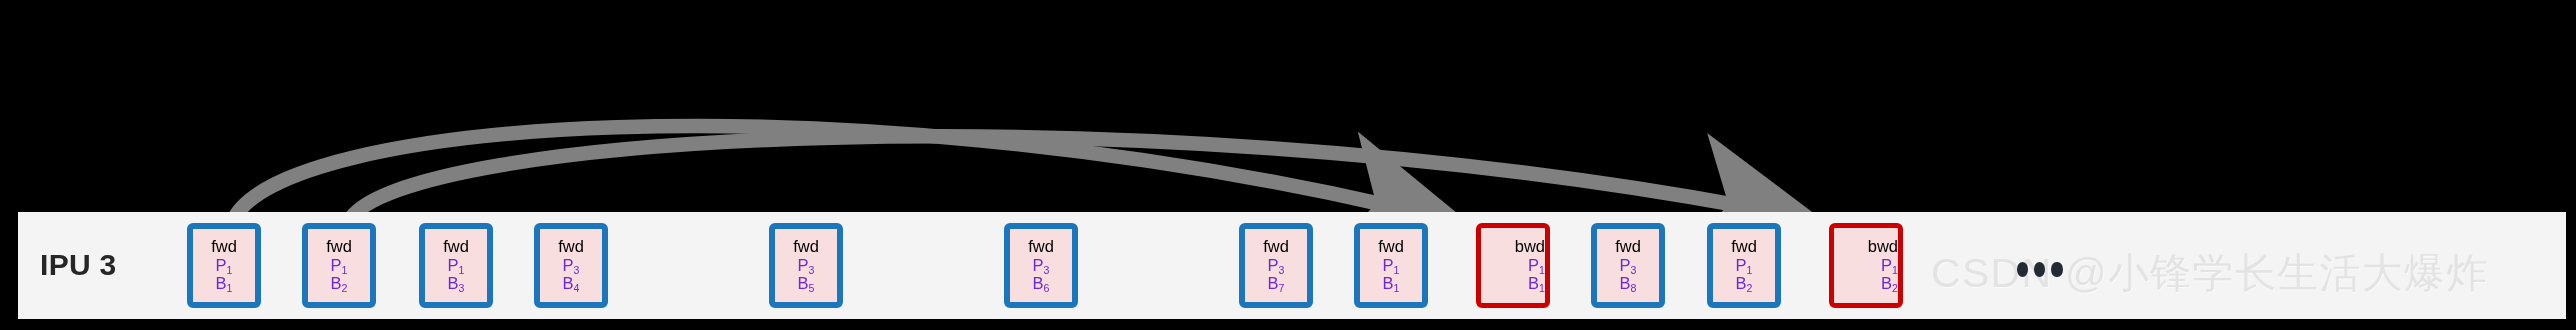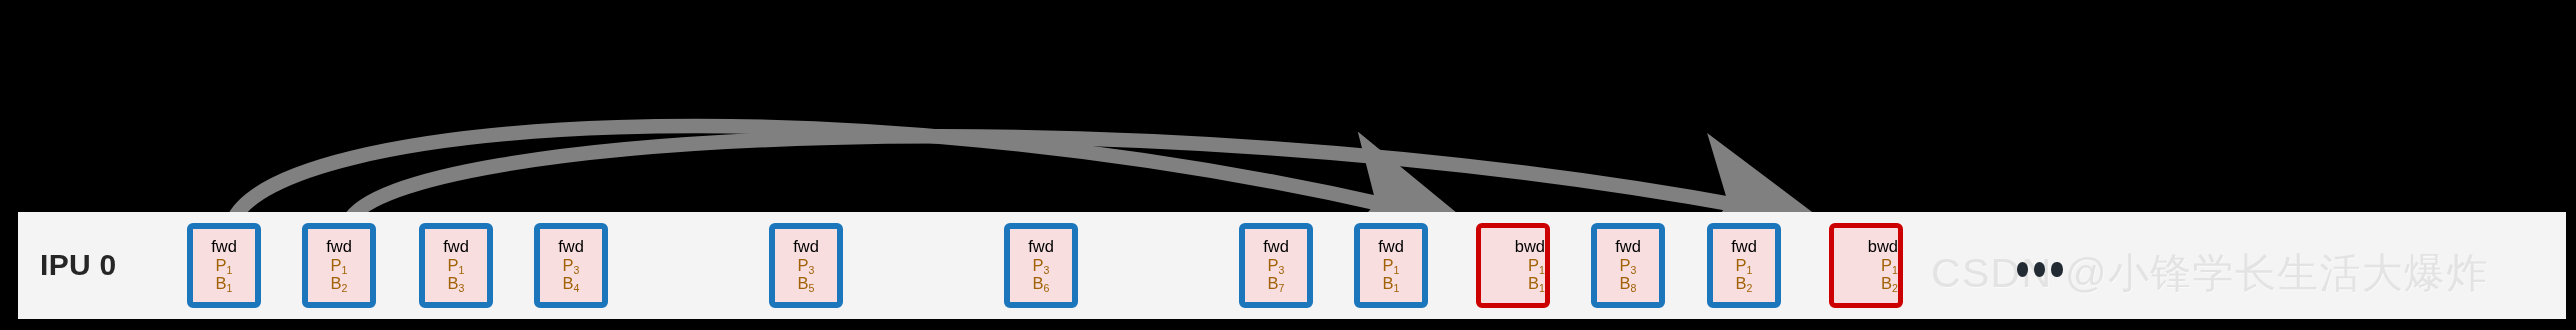--- a/index.html
+++ b/index.html
@@ -16,21 +16,21 @@
              color:#262626;font-size:30px;font-weight:bold;letter-spacing:0.3px;}
 
   
   .box{position:absolute;top:223px;width:74px;height:85px;
        border-radius:6px;box-sizing:border-box;
        display:flex;flex-direction:column;align-items:center;justify-content:center;
        background:#F8DEDE;}
   .box.fwd{border:6px solid #1B76BC;}
   .box.bwd{border:5.3px solid #CC0000;align-items:flex-end;}
   .box .op{font-size:16.5px;color:#000;line-height:1.05;}
-  .box .pb{font-size:16.5px;color:#a16207;line-height:1.12;}
+  .box .pb{font-size:16.5px;color:#6d28d9;line-height:1.12;}
   .box .pb sub{font-size:10.6px;vertical-align:baseline;position:relative;top:3.3px;}
 
   
   #watermark{position:absolute;left:1931px;top:246px;
              font-size:41px;color:#E3E3E3;white-space:nowrap;
              text-shadow:0.7px 0.7px 0 #FAFAFA;letter-spacing:1.3px;pointer-events:none;}
 
   
   #ellipsis{position:absolute;left:2017px;top:262px;display:flex;gap:6px;}
   #ellipsis span{display:block;width:11.2px;height:14.5px;border-radius:50%;background:#222B33;}
@@ -57,21 +57,21 @@
 
     <path d="M 528 334 C 600 200 1700 140 2637 312" fill="none" stroke="#808080" stroke-width="22" marker-end="url(#gray-head)"></path>
 
     <line x1="2164" y1="403" x2="2224" y2="403" stroke="#2E75B6" stroke-width="4" marker-end="url(#blue-head)"></line>
 
     <line x1="2697" y1="403" x2="2757" y2="403" stroke="#2E75B6" stroke-width="4" marker-end="url(#blue-head)"></line>
   </svg>
 
   <div id="lane"></div>
 
-  <div id="ipu-label">IPU 0</div>
+  <div id="ipu-label">IPU 3</div>
 
   <div id="watermark">CSDN @小锋学长生活大爆炸</div>
 
   <div id="ellipsis">
     <span></span>
     <span></span>
     <span></span>
   </div>
 
   <div id="box-layer">

